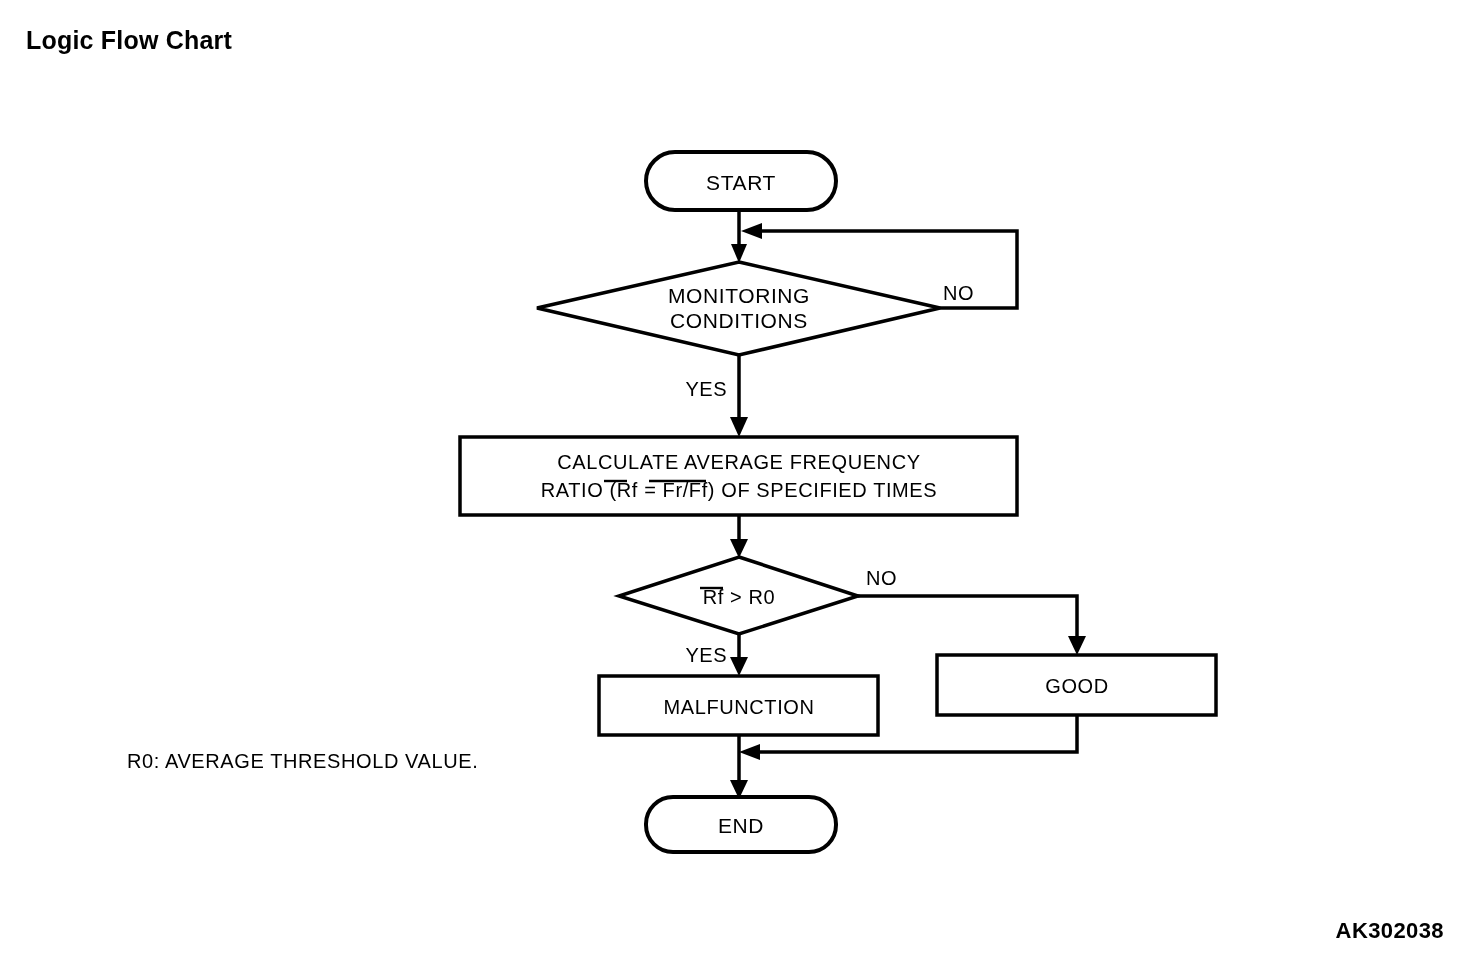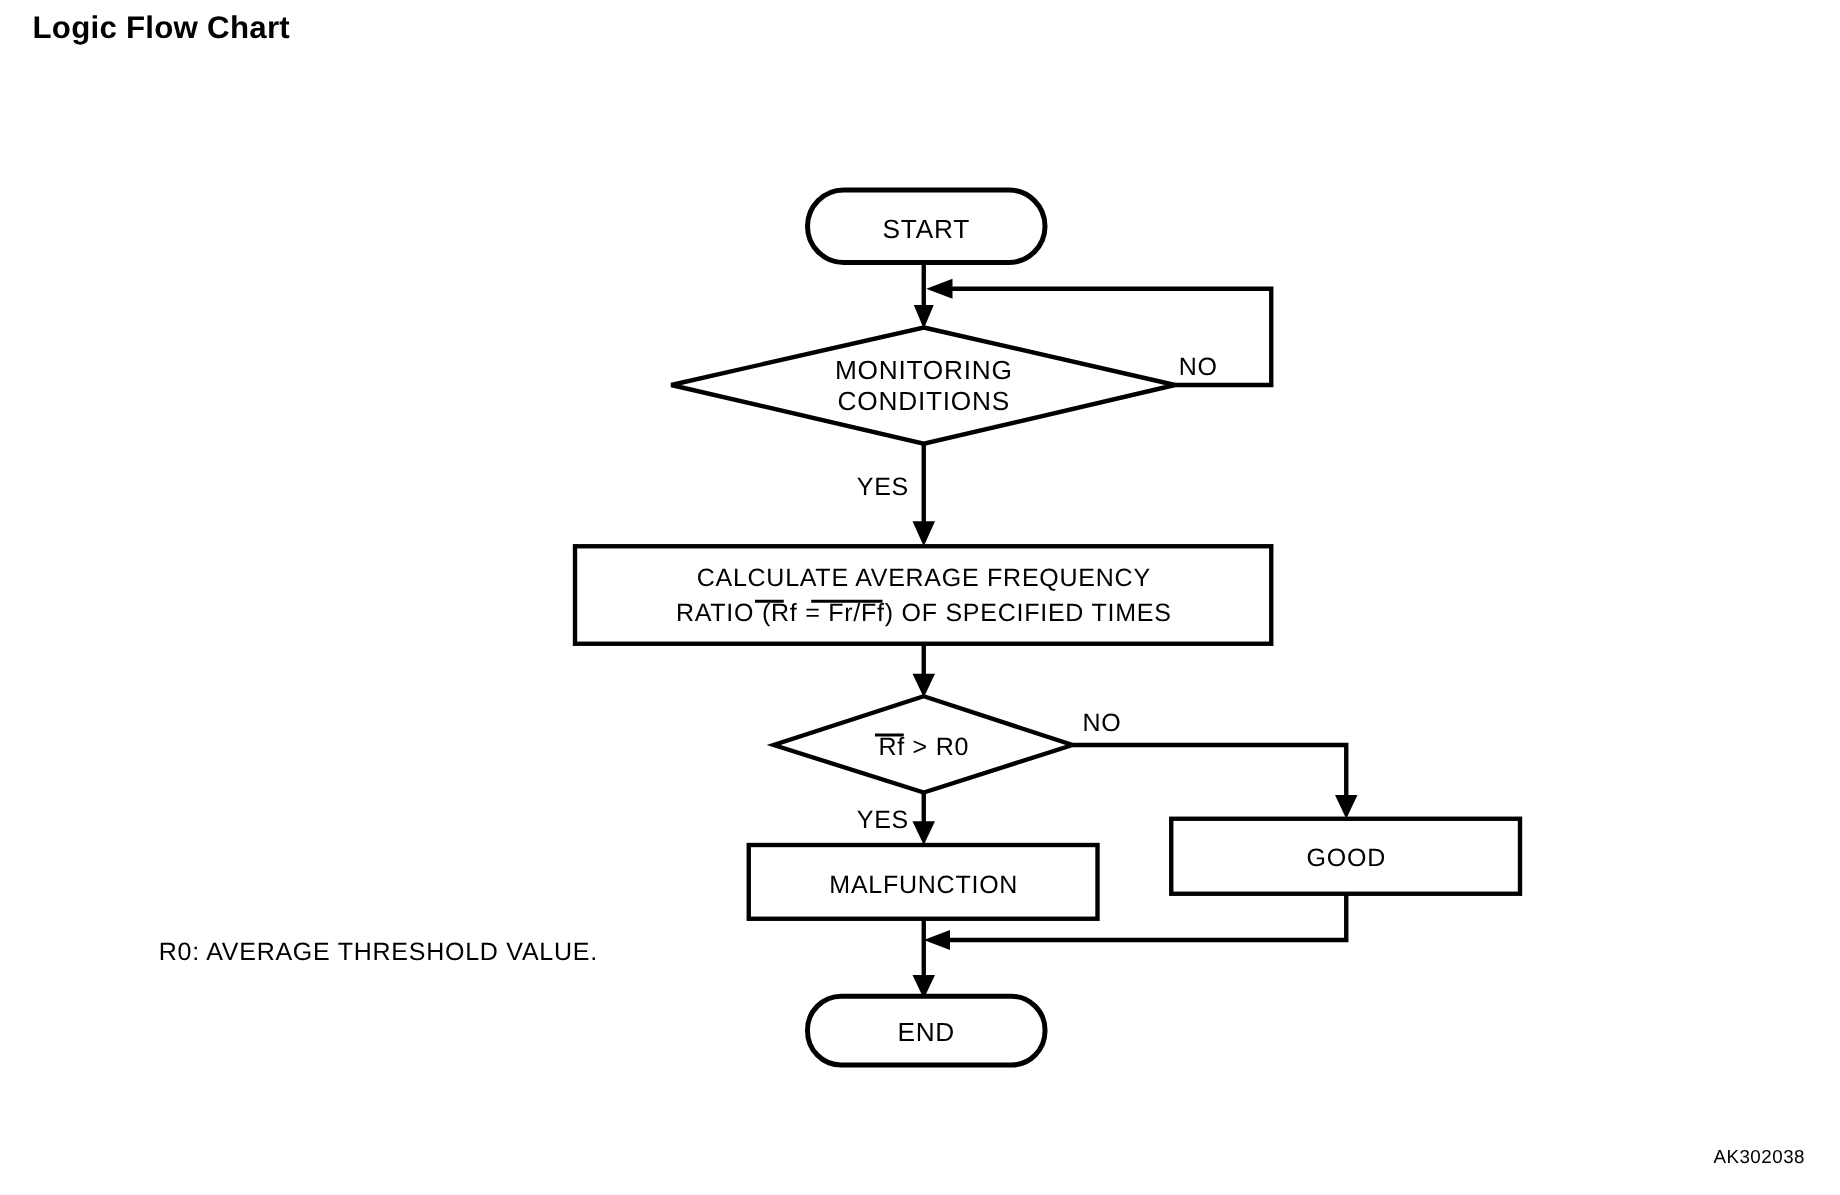--- a/index.html
+++ b/index.html
@@ -11,39 +11,39 @@
     width: 1472px;
     height: 956px;
     font-family: "Liberation Sans", sans-serif;
     color: #000000;
     overflow: hidden;
     position: relative;
   }
   #page-title {
     position: absolute;
     left: 26px;
-    top: 8px;
+    top: 26px;
     font-size: 25px;
     font-weight: bold;
     letter-spacing: 0.2px;
     white-space: nowrap;
   }
   #chart-area {
     position: absolute;
     left: 0;
     top: 0;
     width: 1472px;
     height: 956px;
   }
   #watermark {
     position: absolute;
     right: 28px;
-    bottom: 22px;
-    font-size: 15px;
-    font-weight: normal;
+    bottom: 12px;
+    font-size: 22px;
+    font-weight: bold;
     letter-spacing: 0.4px;
   }
   svg text {
     font-family: "Liberation Sans", sans-serif;
     fill: #000000;
   }
   .node-label {
     font-size: 21px;
     letter-spacing: 0.6px;
   }

